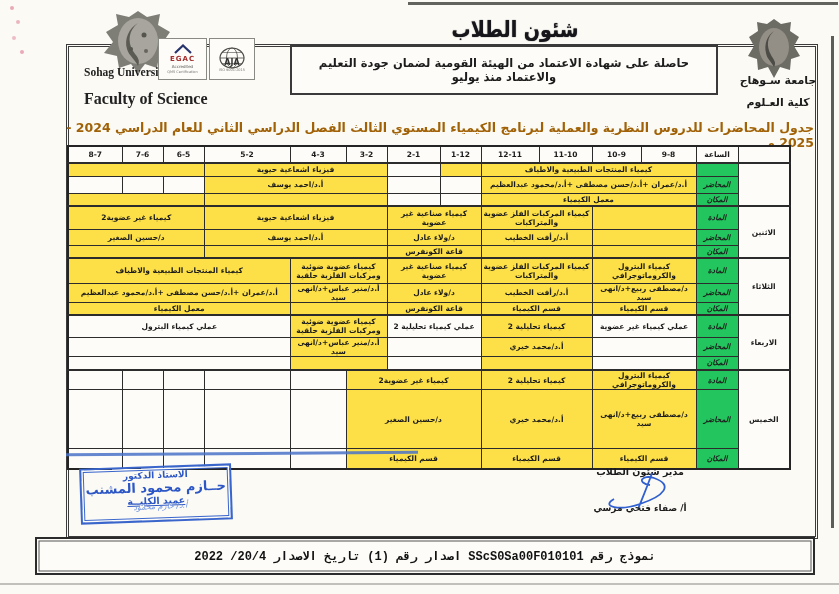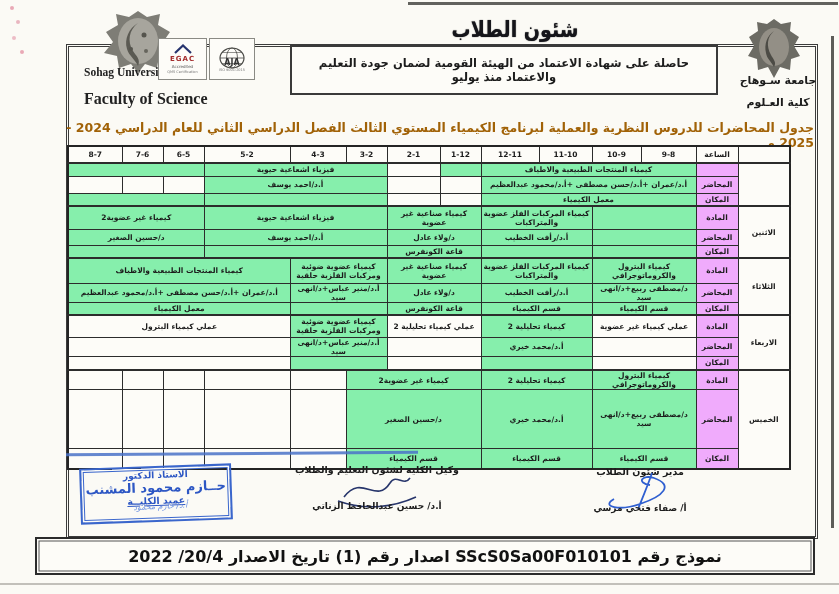--- a/index.html
+++ b/index.html
@@ -35,24 +35,24 @@
           color:#15151a;transform:scaleY(1.15);letter-spacing:0px;text-shadow:0 0 1px #333;}
   .banner{left:290px;top:45px;width:424px;height:46px;border:2px solid #3a3a3a;background:#fdfcf8;
           display:flex;align-items:center;justify-content:center;font-size:11.5px;font-weight:bold;text-align:center;}
   .title{left:66px;top:120px;width:748px;font-size:12.5px;font-weight:bold;color:#a16207;}
 
   
   table.sched{left:67px;top:145px;width:722px;border-collapse:collapse;table-layout:fixed;
               background:#fdfcf8;border:2.6px solid #242424;}
   table.sched td{border:1.6px solid #2c2c2c;text-align:center;vertical-align:middle;
                  padding:0 1px;font-size:7.5px;font-weight:bold;line-height:1.2;overflow:hidden;}
-  td.g{background:#86efac;}
+  td.g{background:#fde047;}
   td.w{background:#fdfcf8;}
   td.dayc{background:#fdfcf8;font-size:9px;}
-  td.lblc{background:#f0abfc;font-size:8px;font-weight:bold;}
+  td.lblc{background:#22c55e;font-size:8px;font-weight:bold;font-style:italic;}
   td.th{background:#fdfcf8;font-size:9.5px;font-weight:bold;margin-left:28px;}
   tr.gtop td{border-top-width:2.6px;}
   .rh13{height:13px}.rh14{height:14px}.rh15{height:15px}.rh16{height:16px}.rh17{height:17px}
   .rh20{height:20px}.rh22{height:22px}.rh23{height:23px}.rh25{height:25px}.rh59{height:59px}
 
   .penline{left:66px;top:452px;width:352px;height:2.5px;background:#4a72c8;opacity:.85;transform:rotate(-.4deg);}
 
   
   .sig-title{font-size:9.5px;font-weight:bold;}
   .sig-name{font-size:9px;font-weight:bold;}
@@ -65,21 +65,21 @@
   .stamp-l1{font-size:9px;font-weight:bold;}
   .stamp-l2{font-size:13px;font-weight:900;letter-spacing:1px;}
   .stamp-l3{font-size:9.5px;font-weight:bold;text-decoration:underline;}
   .stamp-hand{position:absolute;left:8px;top:34px;width:140px;font-size:8px;color:#6f93e0;
               font-style:italic;transform:rotate(-1deg);}
 
   
   .formbar{left:35px;top:537px;width:776px;height:34px;border:2.5px solid #2b2b2b;
            box-shadow:inset 0 0 0 1.5px #fdfcf8,inset 0 0 0 2.5px #555;
            background:#fdfcf8;display:flex;align-items:center;justify-content:center;}
-  .formtext{font-size:16px;font-weight:bold;color:#111;}
+  .formtext{font-size:12px;font-weight:bold;color:#111;font-family:Liberation Mono, monospace;}
 </style>
 </head>
 <body>
 
 <div class="page">
 
   <div class="abs specks"></div>
   <div class="abs edge-right"></div>
   <div class="abs edge-top"></div>
   <div class="abs edge-bottom"></div>
@@ -305,27 +305,20 @@
       <td class="w"></td>
       <td class="w"></td>
       <td class="w"></td>
       <td class="w"></td>
     </tr>
   </tbody>
     </table>
 
   <div class="abs penline"></div>
 
-  <div class="abs sig-center" dir="rtl">
-    <div class="sig-title">وكيل الكلية لشئون التعليم والطلاب</div>
-    <svg class="sig-squiggle" width="90" height="40" viewBox="0 0 90 40">
-      <path d="M12 28 C 30 4, 44 36, 58 14 C 64 4, 72 18, 78 9 M 6 32 C 34 42, 62 38, 84 28" stroke="#27356b" fill="none" stroke-width="1.6"></path>
-    </svg>
-    <div class="sig-name">أ.د/ حسين عبدالحافظ الزناتي</div>
-  </div>
 
   <div class="abs sig-right" dir="rtl">
     <div class="sig-title">مدير شئون الطلاب</div>
     <svg class="sig-squiggle" width="100" height="40" viewBox="0 0 100 40">
       <path d="M62 2 C 58 14, 52 28, 48 38 M24 28 C 10 36, 30 40, 50 33 C 74 25, 84 14, 64 7 C 52 3, 46 12, 60 14" stroke="#2f5fd0" fill="none" stroke-width="1.8"></path>
     </svg>
     <div class="sig-name">أ/ صفاء فتحي مرسي</div>
   </div>
 
   <div class="abs stamp" dir="rtl">

